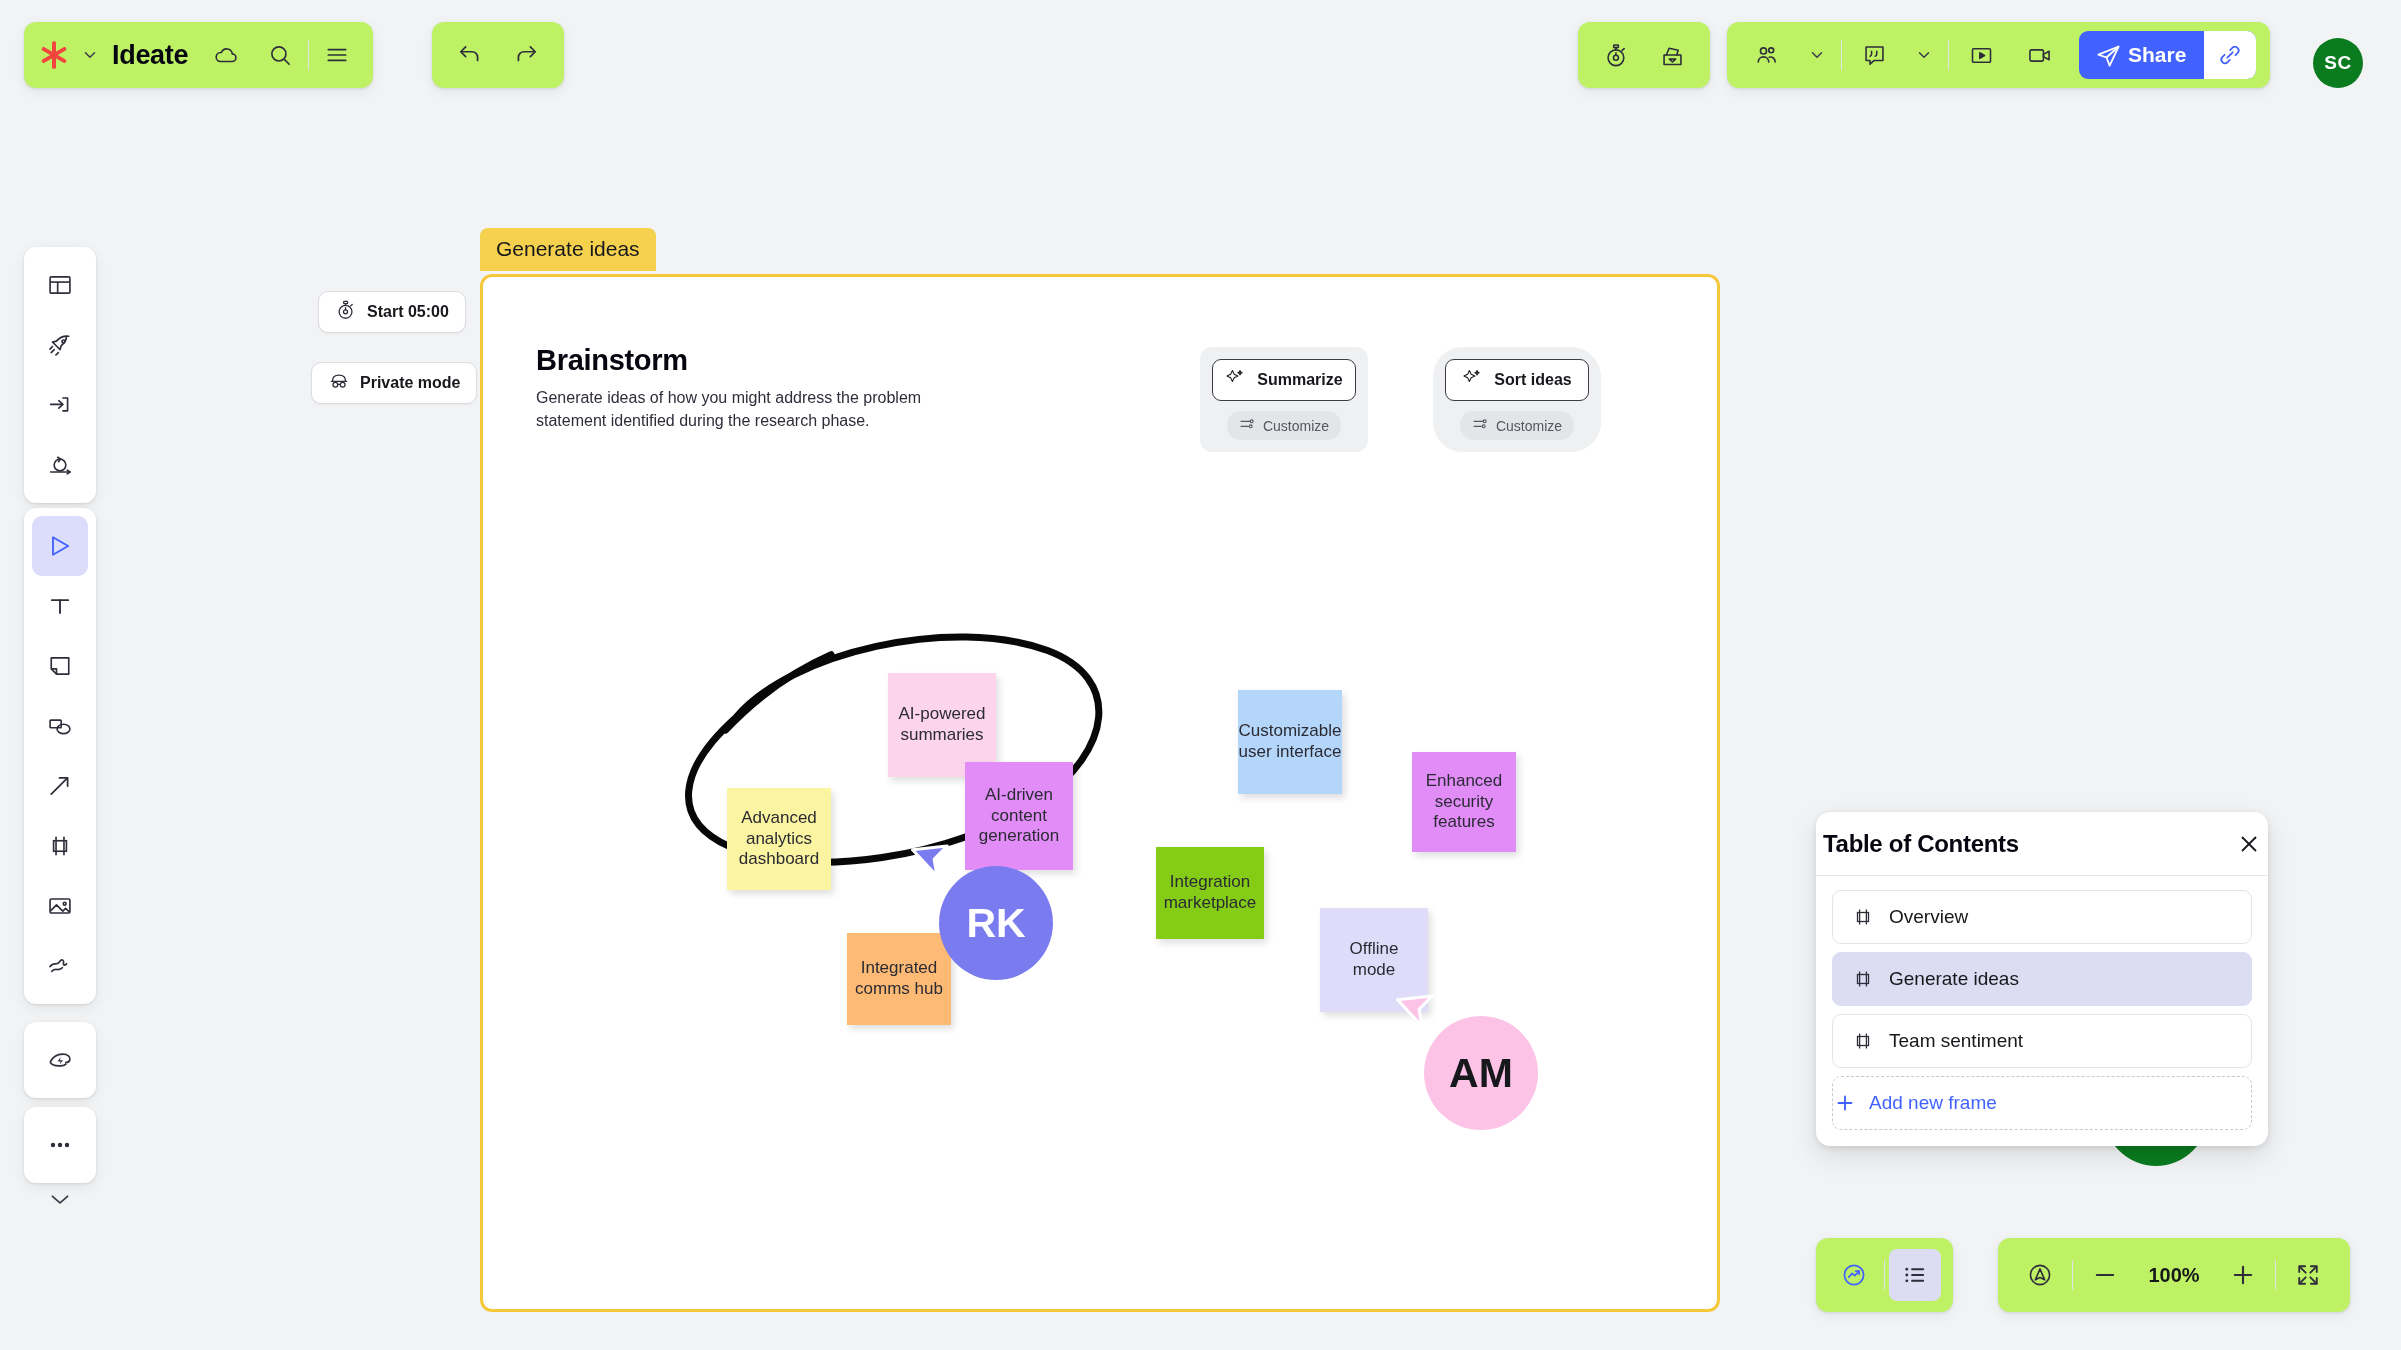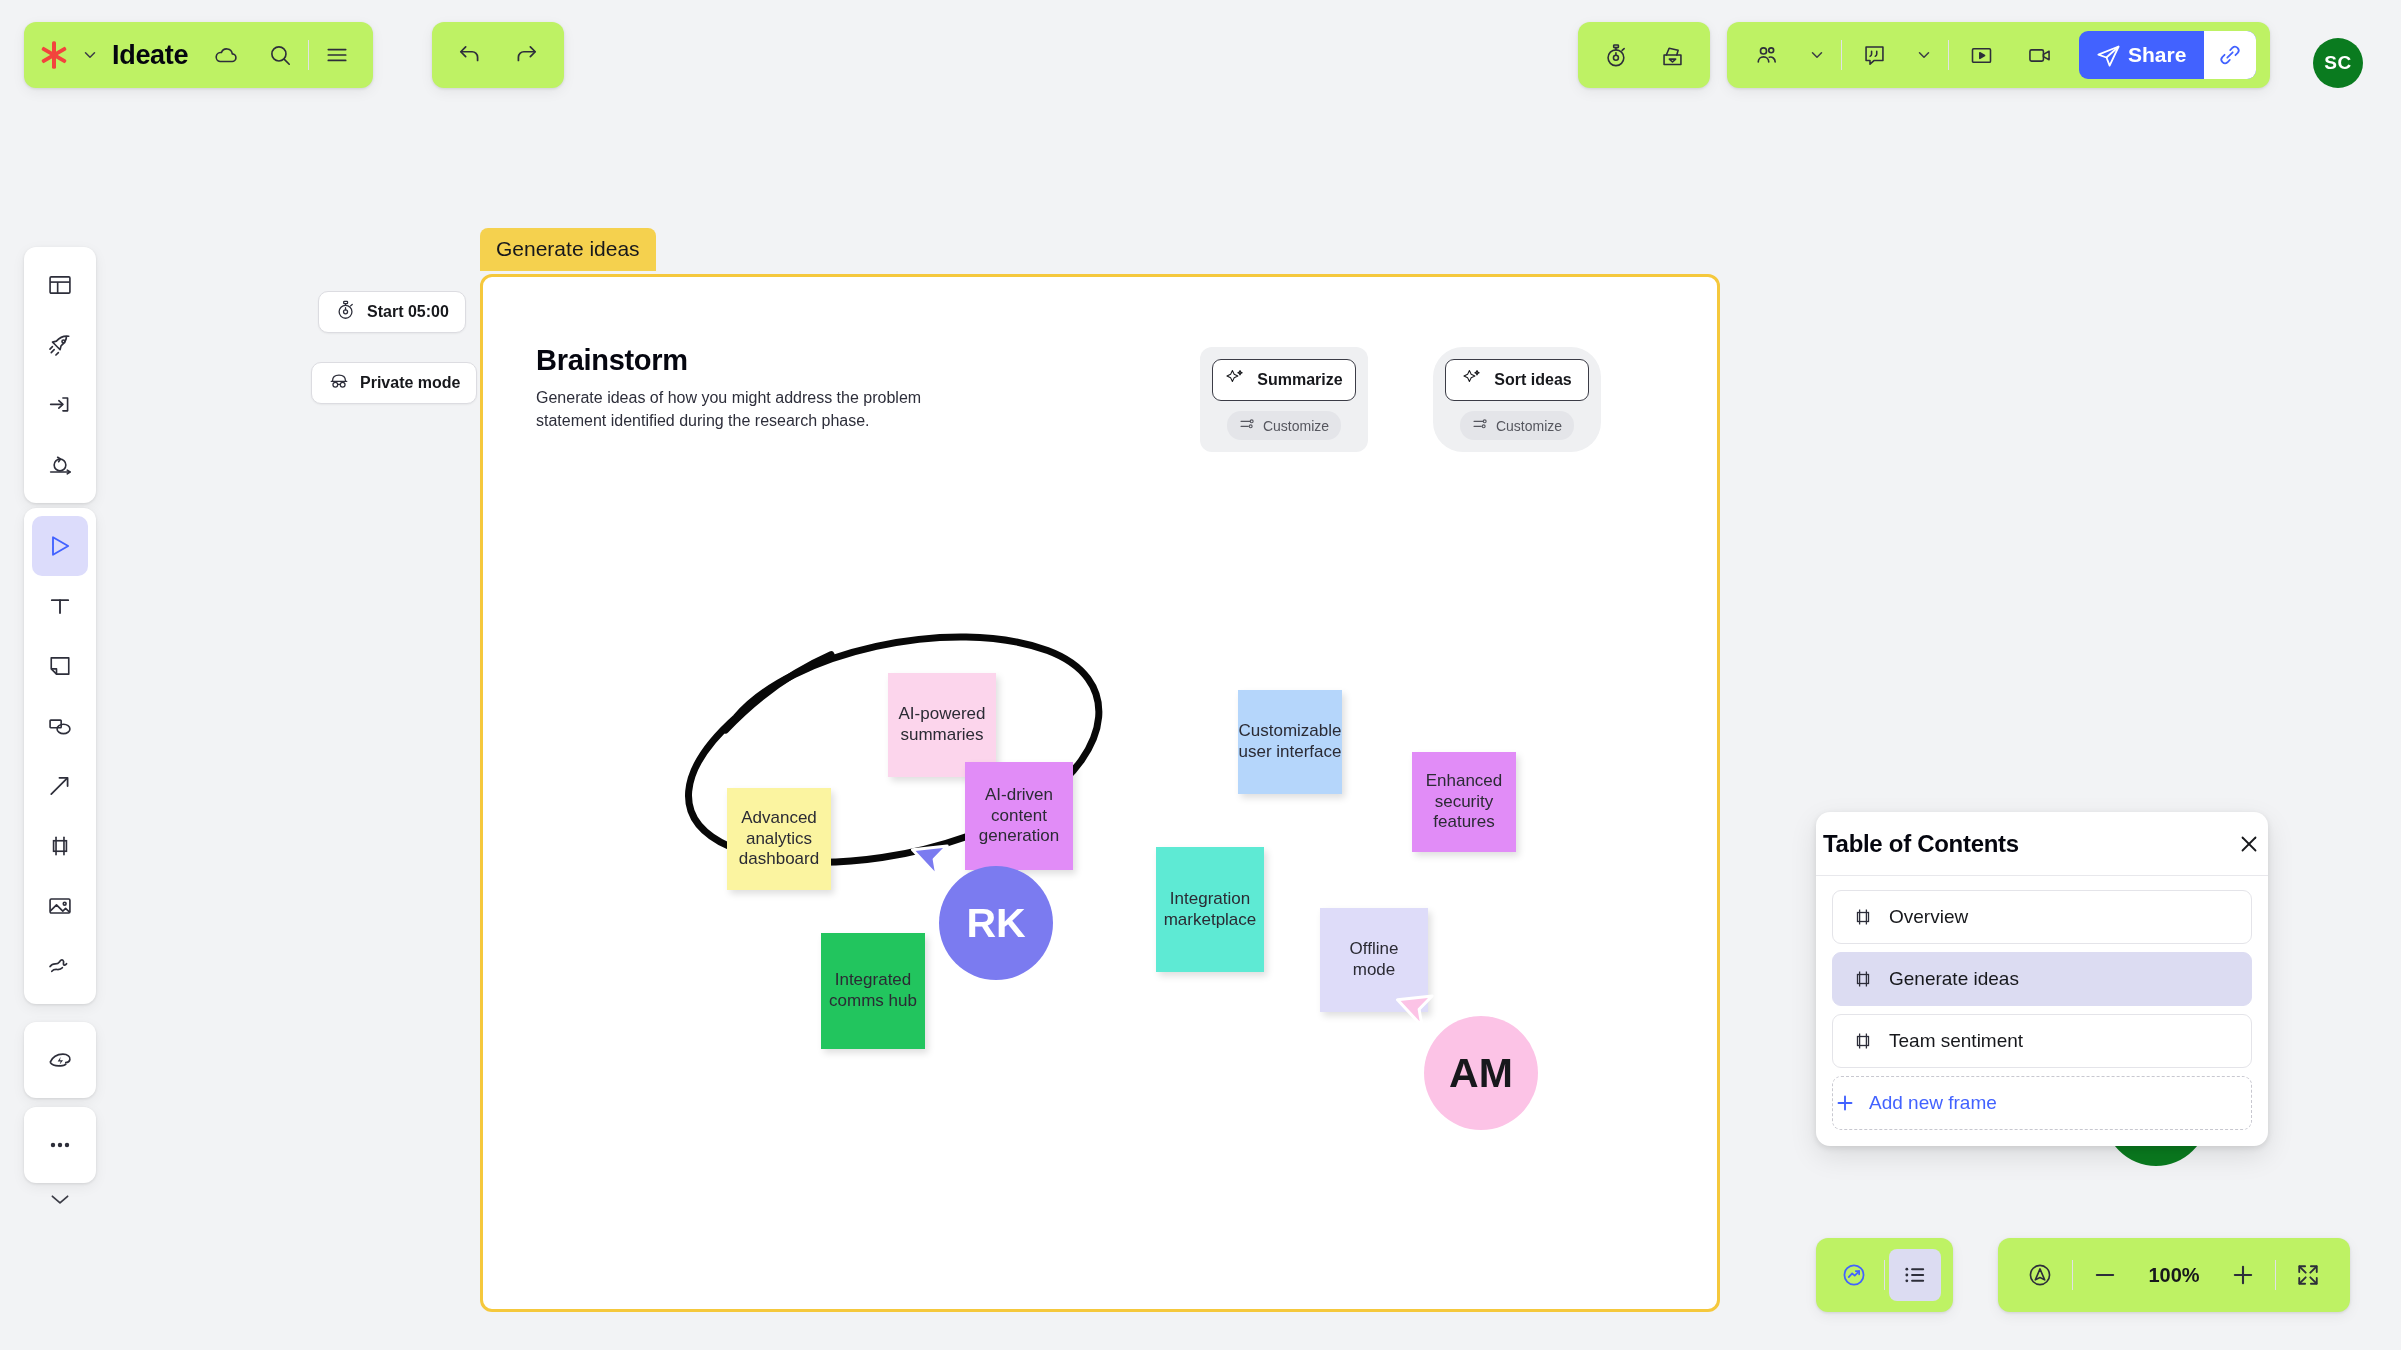--- a/index.html
+++ b/index.html
@@ -553,24 +553,24 @@
       </div>
       <div class="sticky" style="left: 965px; top: 762px; width: 108px; height: 108px; background: rgb(225, 140, 247);">
         <span>AI-driven content generation</span>
       </div>
       <div class="sticky" style="left: 1238px; top: 690px; width: 104px; height: 104px; background: rgb(181, 214, 251);">
         <span>Customizable user interface</span>
       </div>
       <div class="sticky" style="left: 1412px; top: 752px; width: 104px; height: 100px; background: rgb(225, 140, 247);">
         <span>Enhanced security features</span>
       </div>
-      <div class="sticky" style="left: 1156px; top: 847px; width: 108px; height: 125px; background: #5eead4; justify-content: flex-end;">
+      <div class="sticky" style="left: 1156px; top: 847px; width: 108px; height: 92px; background: #84cc16; justify-content: flex-end;">
         <span>Integration marketplace</span>
       </div>
-      <div class="sticky" style="left: 821px; top: 933px; width: 104px; height: 116px; background: #22c55e;">
+      <div class="sticky" style="left: 847px; top: 933px; width: 104px; height: 92px; background: #fdba74;">
         <span>Integrated comms hub</span>
       </div>
       <div class="sticky" style="left: 1320px; top: 908px; width: 108px; height: 104px; background: rgb(222, 220, 249);">
         <span>Offline mode</span>
       </div>
     </div>
 
   <div id="cursor-layer">
       <div class="cursor" style="left: 925px; top: 850px;">
         <svg width="46" height="46" viewBox="0 0 46 46" style="position: absolute; left: -14px; top: -16px;">

